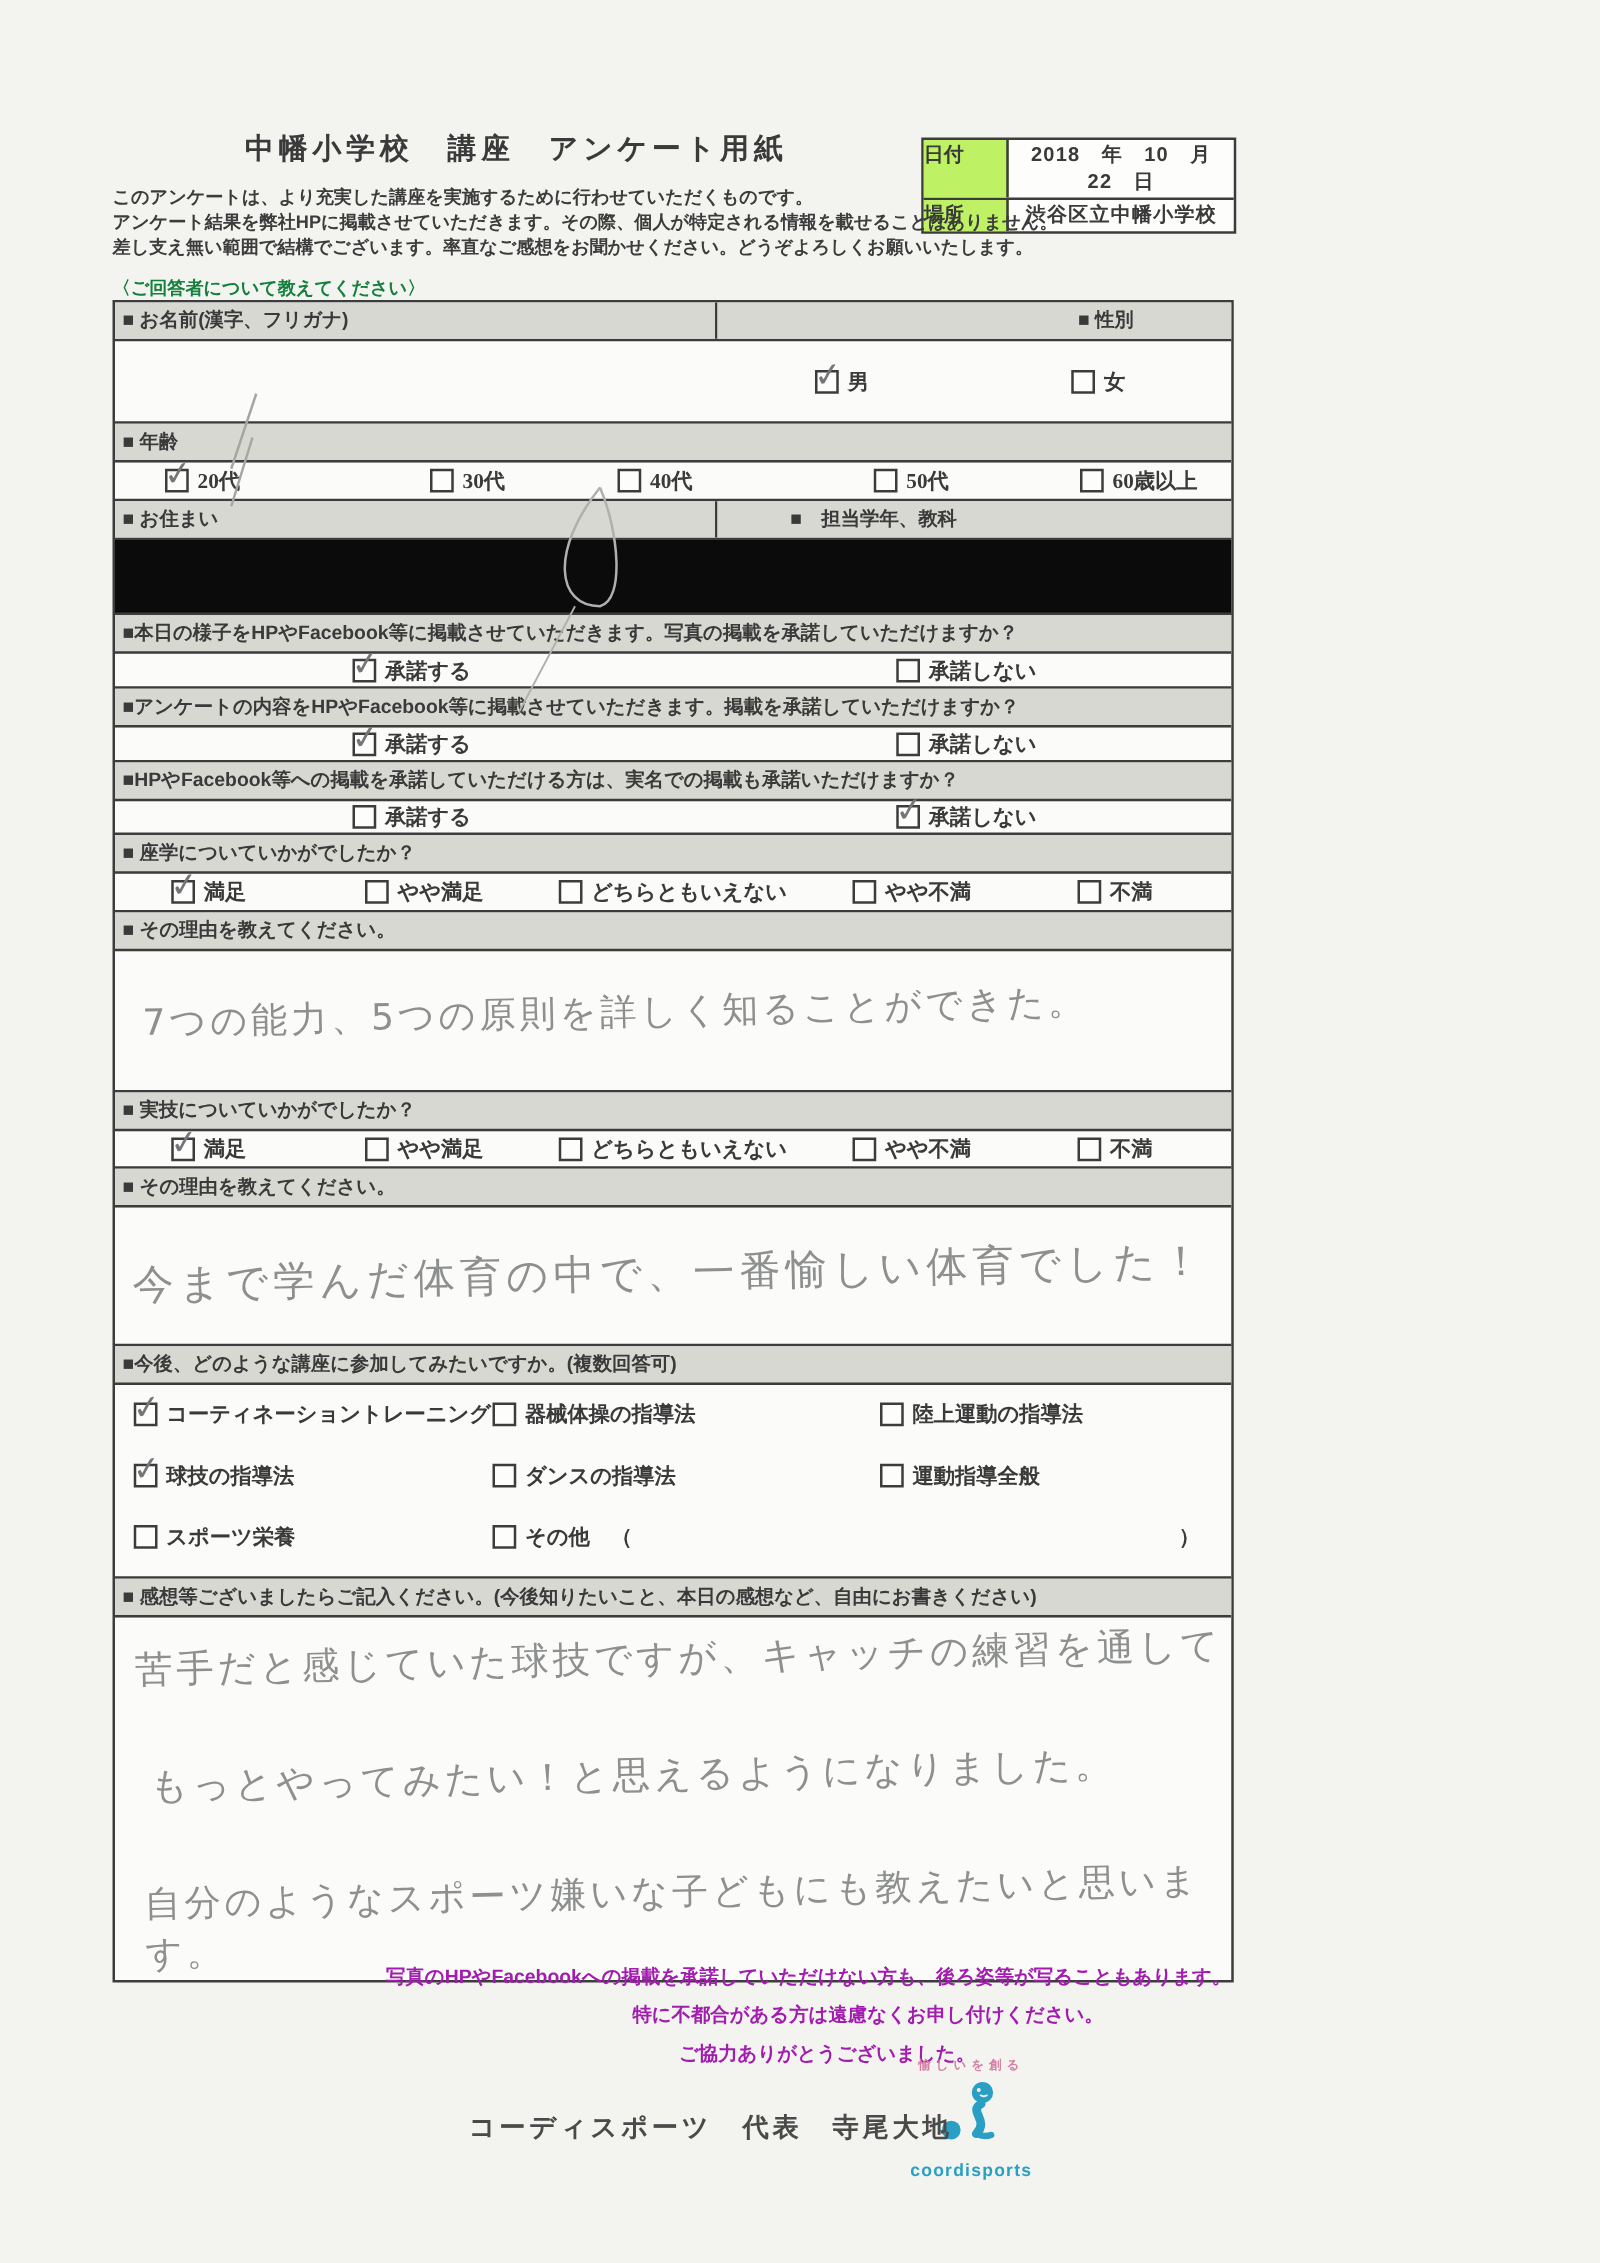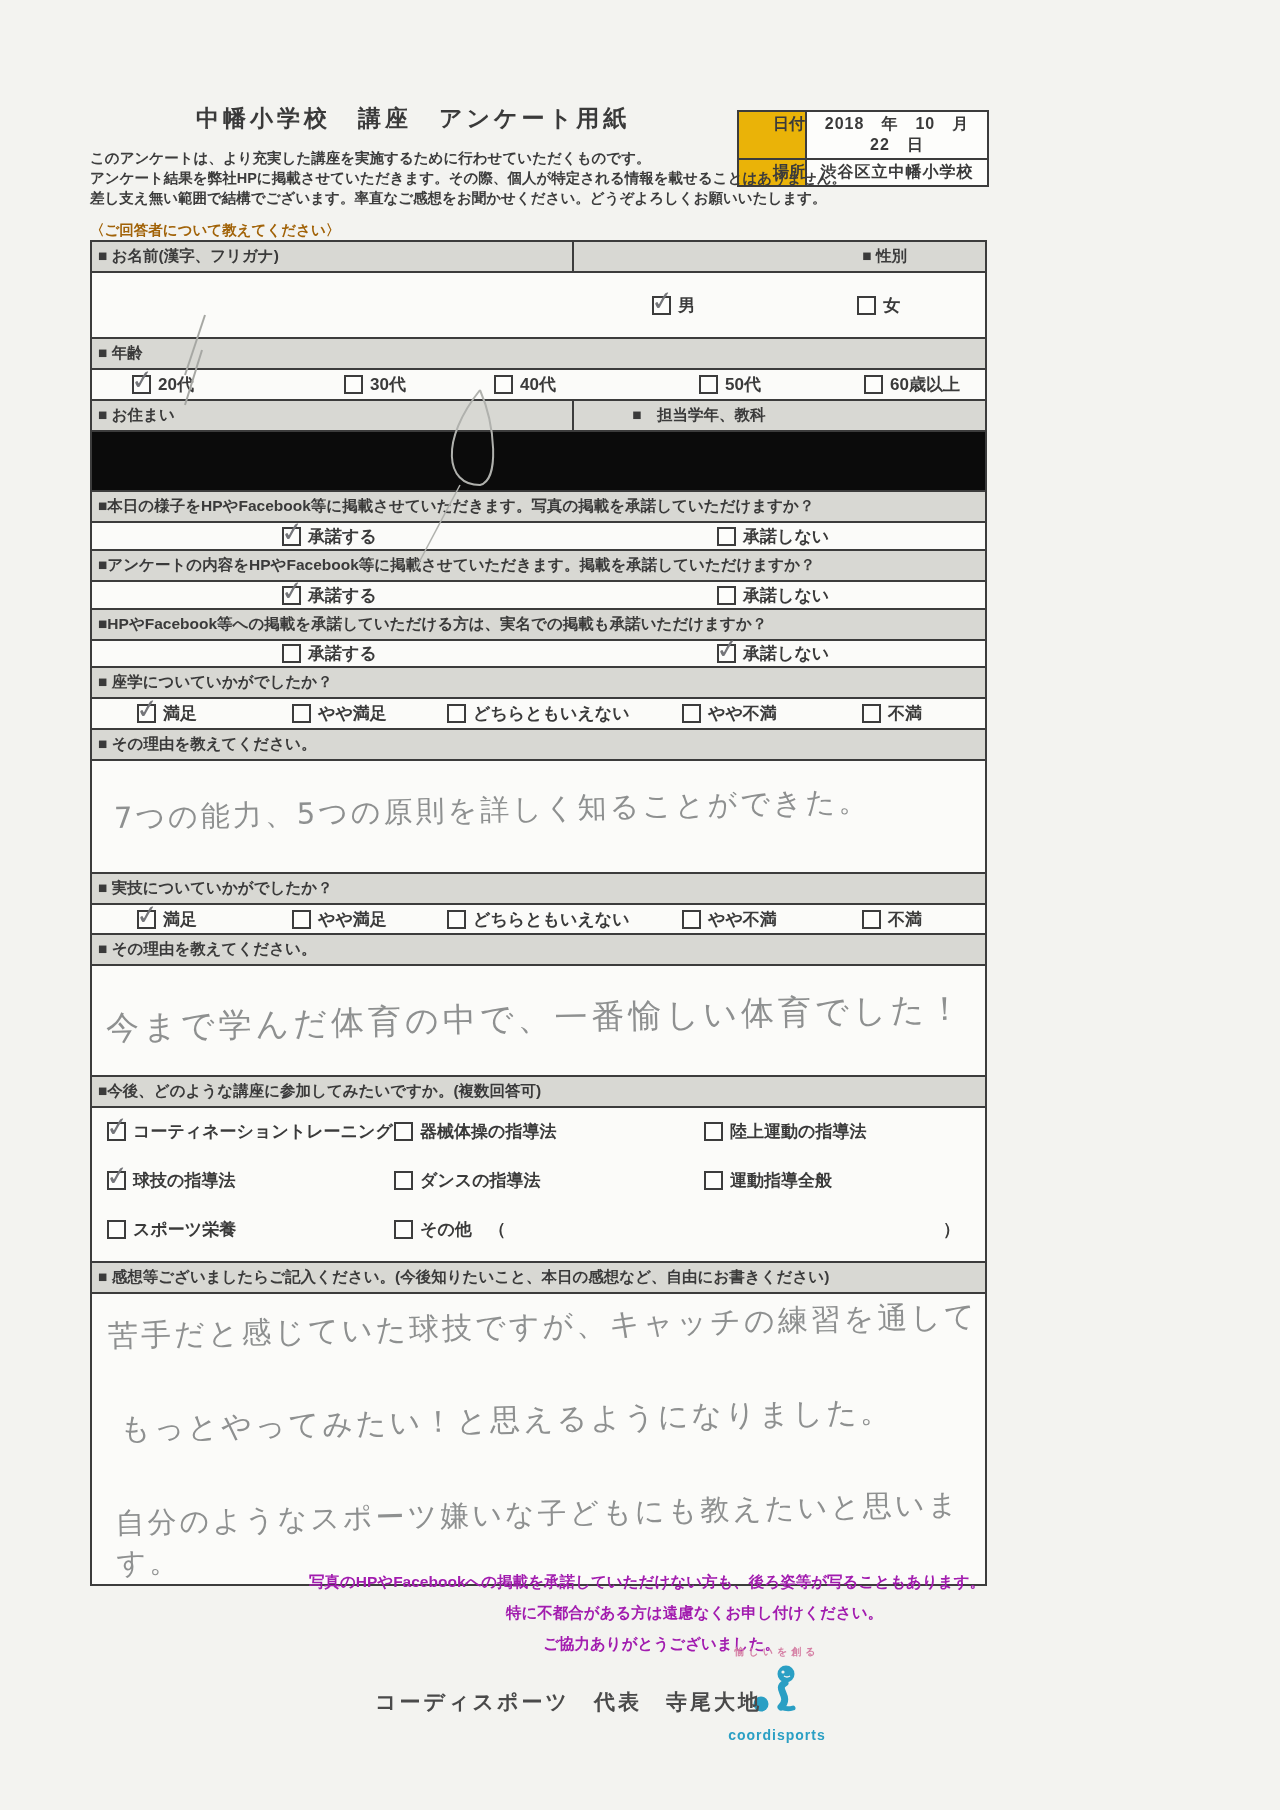--- a/index.html
+++ b/index.html
@@ -21,31 +21,31 @@
     font-size:23px;font-weight:bold;color:#3a3a3a;letter-spacing:4px;
   }
   .datebox{
     position:absolute;left:737px;top:110px;width:248px;
     border:2px solid #3c3c3c;background:#fdfdfb;
     font-size:16px;font-weight:bold;color:#3a3a3a;
   }
   .datebox .drow{display:flex;border-bottom:2px solid #3c3c3c;}
   .datebox .drow:last-child{border-bottom:none;}
   .datebox .dlabel{
-    width:66px;background:#eab308;border-right:2px solid #3c3c3c;
-    text-align:right;padding:2px 0;flex:none;
+    width:66px;background:#bef264;border-right:2px solid #3c3c3c;
+    text-align:left;padding:2px 0;flex:none;
   }
   .datebox .dvalue{flex:1;text-align:center;padding:2px 0;letter-spacing:1px;}
   .intro{
     position:absolute;left:90px;top:148px;width:900px;
     font-size:14.5px;font-weight:bold;line-height:20px;color:#3c3c3c;
   }
   .respnote{
     position:absolute;left:90px;top:221px;
-    font-size:14.5px;font-weight:bold;color:#a16207;
+    font-size:14.5px;font-weight:bold;color:#15803d;
   }
   
   .ftable{
     position:absolute;left:90px;top:240px;width:893px;
     border:2.5px solid #3c3c3c;background:#fbfbf9;
   }
   .frow{border-bottom:2px solid #3c3c3c;display:flex;align-items:center;box-sizing:border-box;}
   .frow:last-child{border-bottom:none;}
   .hdr{background:#d8d8d3;font-weight:bold;font-size:15.5px;color:#3a3a3a;padding:4px 6px;}
   .split{padding:0;align-items:center;}
@@ -126,21 +126,21 @@
           <span class="cb"></span>
           <span>女</span>
         </label>
       </div>
     </div>
 
     <div class="frow hdr" style="min-height:27px;">
       <span>■ 年齢</span>
     </div>
 
-    <div class="frow" style="min-height:31px;padding-left:40px;">
+    <div class="frow" style="min-height:31px;padding-left:40px;font-family:Liberation Serif, serif;">
       <label class="opt" style="width:212px;">
         <span class="cb checked"></span>
         <span>20代</span>
       </label>
       <label class="opt" style="width:150px;">
         <span class="cb"></span>
         <span>30代</span>
       </label>
       <label class="opt" style="width:205px;">
         <span class="cb"></span>

